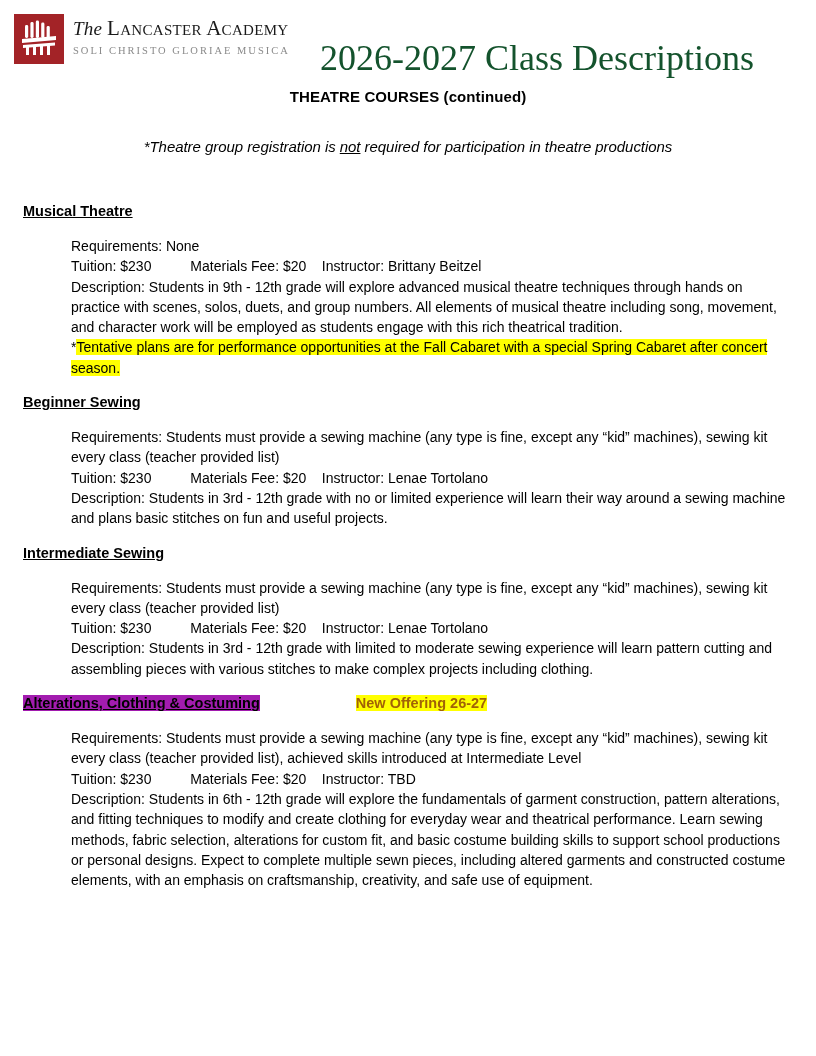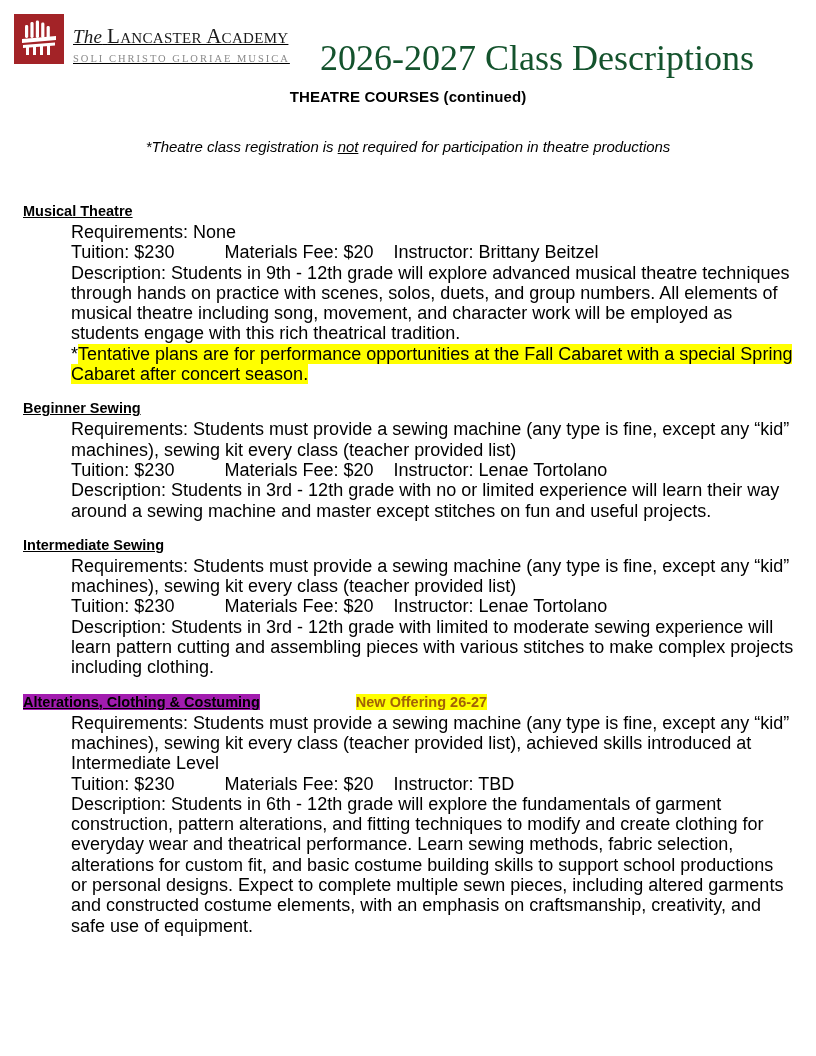--- a/index.html
+++ b/index.html
@@ -28,24 +28,23 @@
   .header {
     display: flex;
     align-items: flex-start;
     padding: 10px 0 0 14px;
     height: 76px;
     box-sizing: border-box;
   }
 
   .logo-block {
     display: flex;
-    align-items: flex-end;
+    align-items: center;
     flex: 0 0 auto;
     width: 300px;
-    text-decoration: underline;
   }
 
   .logo-mark {
     width: 50px;
     height: 50px;
     background: #A32327;
     flex: 0 0 auto;
     margin-top: 4px;
     position: relative;
     overflow: hidden;
@@ -141,22 +140,22 @@
   .course-badge {
     color: #a16207;
     background: #FFFF00;
     font-weight: bold;
     margin-left: 96px;
     font-size: 14.5px;
   }
 
   .course-body {
     margin-left: 48px;
-    margin-top: 3px;
-    font-size: 18px;
+    margin-top: 17px;
+    font-size: 14px;
     line-height: 20.3px;
   }
 
   .row { white-space: normal; }
 
   .feeline {
     display: block;
     white-space: pre;
   }
 
@@ -202,21 +201,21 @@
         <div class="logo-tagline">SOLI CHRISTO GLORIAE MUSICA</div>
       </div>
     </div>
 
     <div class="doc-title">2026-2027 Class Descriptions</div>
   </div>
 
   <div class="courses-title">THEATRE COURSES (continued)</div>
 
   <div class="note-line">
-    <span>*Theatre class registration is </span><span class="u">not</span><span> required for participation in theatre productions</span>
+    <span>*Theatre group registration is </span><span class="u">not</span><span> required for participation in theatre productions</span>
   </div>
 
   <div class="content">
 
     <div class="course">
       <div class="course-head">
         <span class="course-name">Musical Theatre</span>
       </div>
       <div class="course-body">
         <div class="row">Requirements: None</div>
@@ -226,21 +225,21 @@
       </div>
     </div>
 
     <div class="course">
       <div class="course-head">
         <span class="course-name">Beginner Sewing</span>
       </div>
       <div class="course-body">
         <div class="row">Requirements: Students must provide a sewing machine (any type is fine, except any “kid” machines), sewing kit every class (teacher provided list)</div>
         <div class="feeline"><span>Tuition: $230</span>          <span>Materials Fee: $20</span>    <span>Instructor: Lenae Tortolano</span></div>
-        <div class="para">Description: Students in 3rd - 12th grade with no or limited experience will learn their way around a sewing machine and master except stitches on fun and useful projects.</div>
+        <div class="para">Description: Students in 3rd - 12th grade with no or limited experience will learn their way around a sewing machine and plans basic stitches on fun and useful projects.</div>
       </div>
     </div>
 
     <div class="course">
       <div class="course-head">
         <span class="course-name">Intermediate  Sewing</span>
       </div>
       <div class="course-body">
         <div class="row">Requirements: Students must provide a sewing machine (any type is fine, except any “kid” machines), sewing kit every class (teacher provided list)</div>
         <div class="feeline"><span>Tuition: $230</span>          <span>Materials Fee: $20</span>    <span>Instructor: Lenae Tortolano</span></div>

